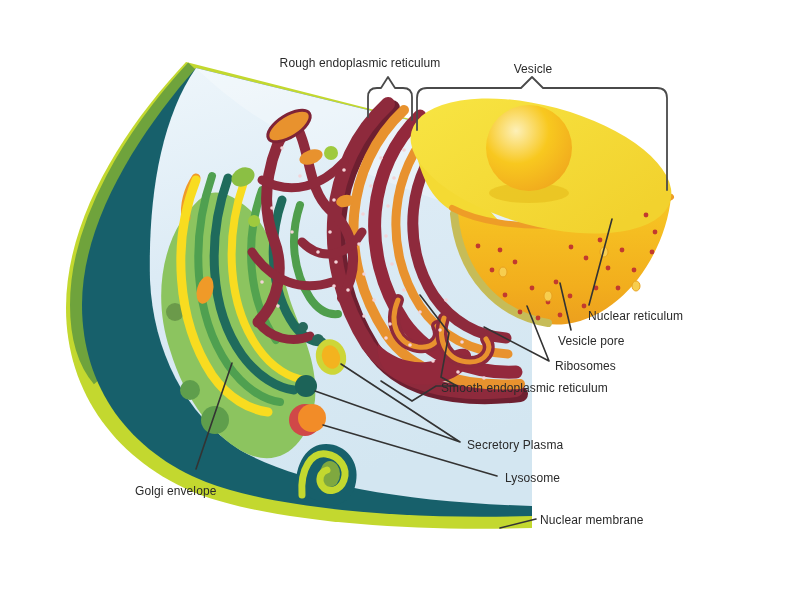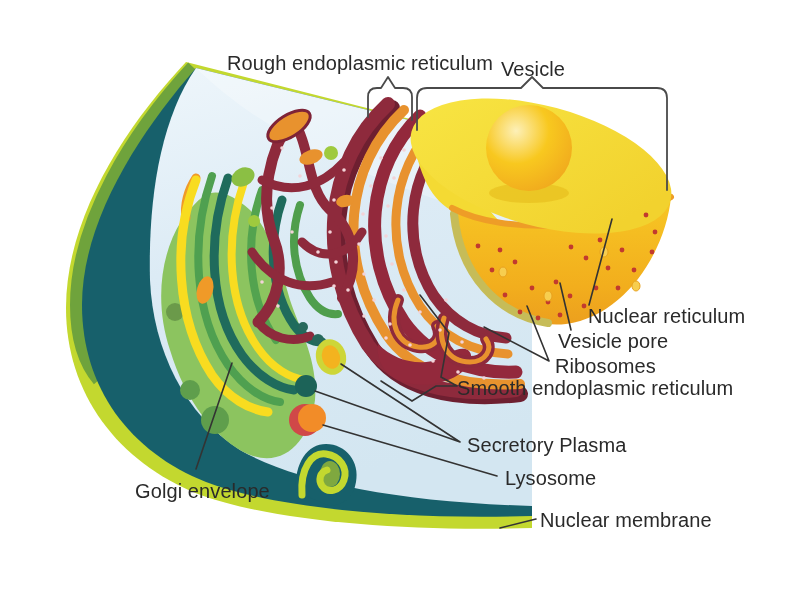--- a/index.html
+++ b/index.html
@@ -1,19 +1,19 @@
 <!DOCTYPE html>
 <html style="--background: #ffffff; --cytoplasm: #d9eaf4; --membrane-outer-green: #6fa33c; --membrane-yellow-green: #c3d82f; --cell-interior-teal: #17606b; --er-maroon: #93293c; --er-orange: #e8922e; --nucleus-yellow: #f6e03a; --nucleus-dome-orange: #f2ae1d; --nucleolus-gold: #f6be1c; --golgi-green: #8cc45f; --golgi-teal: #1f6b5c; --golgi-yellow: #f8dc20; --lysosome-orange: #f28c28; --lysosome-ring-red: #d04848; --vesicle-teal: #1c6358; --leader-line: #333333; --label-text: #2a2a2a;"><head>
 <meta charset="utf-8">
 <style>
   html,body{margin:0;padding:0;background:#fff;}
   .stage{position:relative;width:800px;height:600px;overflow:hidden;
          font-family:"Liberation Sans",sans-serif;background:var(--background,#ffffff);}
   .stage svg{position:absolute;left:0;top:0;}
-  .lbl{position:absolute;font-size:20px;line-height:1;white-space:nowrap;
+  .lbl{position:absolute;font-size:12px;line-height:1;white-space:nowrap;
        color:var(--label-text,#2a2a2a);letter-spacing:.1px;}
   .lbl.center{transform:translate(-50%,-50%);}
   .lbl.left{transform:translateY(-50%);}
   .leader{fill:none;stroke:var(--leader-line,#333333);stroke-width:1.6;stroke-linecap:round;}
   .bracket{fill:none;stroke:#4a4a4a;stroke-width:1.8;stroke-linejoin:round;stroke-linecap:round;}
 </style>
 </head>
 <body>
 
 <div class="stage">
@@ -209,18 +209,18 @@
     <path class="leader" d="M232,363 L196,469"></path>
     <path class="leader" d="M500,528 L536,519"></path>
   </g>
 </svg>
 
 <div class="lbl center" style="left:360px;top:63px">Rough endoplasmic reticulum</div>
 <div class="lbl center" style="left:533px;top:69px">Vesicle</div>
 <div class="lbl left" style="left:588px;top:316px">Nuclear reticulum</div>
 <div class="lbl left" style="left:558px;top:341px">Vesicle pore</div>
 <div class="lbl left" style="left:555px;top:366px">Ribosomes</div>
-<div class="lbl left" style="left:457px;top:388px">Smooth endoplasmic reticulum</div>
+<div class="lbl left" style="left:441px;top:388px">Smooth endoplasmic reticulum</div>
 <div class="lbl left" style="left:467px;top:445px">Secretory Plasma</div>
 <div class="lbl left" style="left:505px;top:478px">Lysosome</div>
 <div class="lbl left" style="left:135px;top:491px">Golgi envelope</div>
 <div class="lbl left" style="left:540px;top:520px">Nuclear membrane</div>
 </div>
 
 </body></html>

